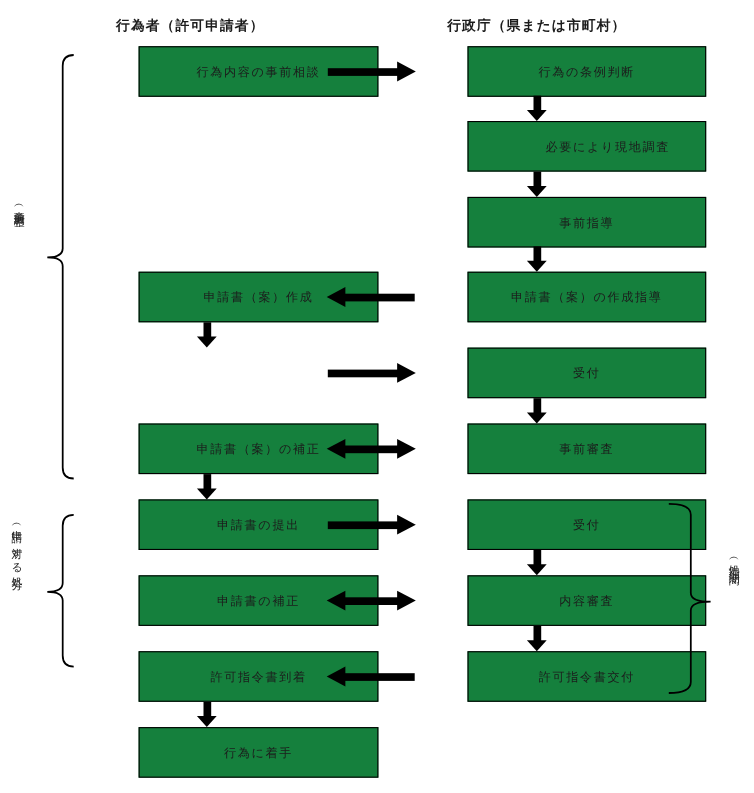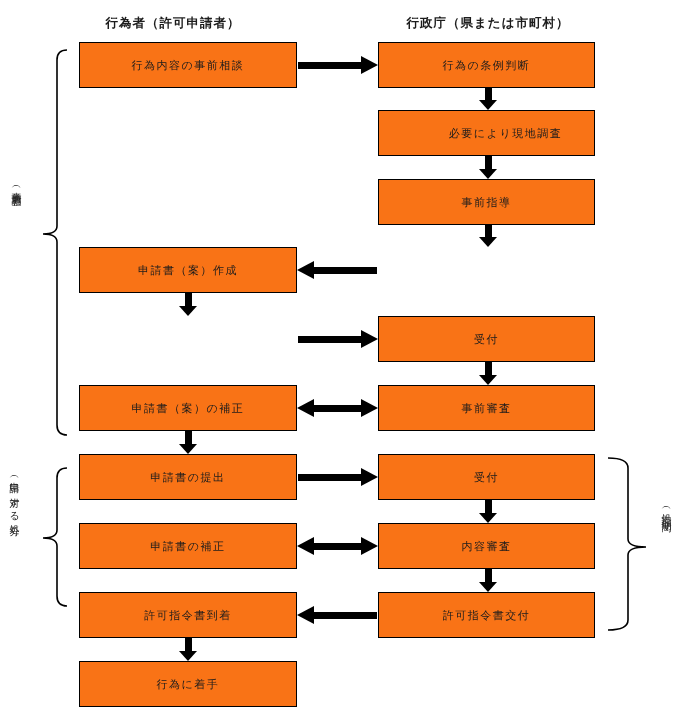--- a/index.html
+++ b/index.html
@@ -10,23 +10,23 @@
   }
   .hdr {
     position:absolute; top:15px; font-weight:bold; font-size:12.5px;
     letter-spacing:1px; white-space:nowrap; transform:translateX(-50%);
   }
   .hdr-left  { left:173px; }
   .hdr-right { left:488px; }
 
   .box {
     position:absolute; box-sizing:border-box; height:46px;
-    border:1.5px solid #000; background:#f97316;
+    border:1.5px solid #000; background:#15803d;
     display:flex; align-items:center; justify-content:center;
-    font-size:11px; letter-spacing:1.5px; white-space:nowrap;
+    font-size:11px; letter-spacing:1.5px; white-space:nowrap;margin-left:47px;
   }
   .L { left:79px;  width:218px; }
   .R { left:378px; width:217px; }
   .row1  { top:42px; }  .row2  { top:110px;padding-left:38px; } .row3  { top:179px; }
   .row4  { top:247px; } .row5  { top:316px; } .row6  { top:385px; }
   .row7  { top:454px; } .row8  { top:523px; } .row9  { top:592px; }
   .row10 { top:661px; }
 
   
   .ha { position:absolute; left:297px; width:81px; height:18px; }
@@ -80,20 +80,21 @@
   <div class="hdr hdr-right">行政庁（県または市町村）</div>
   <div class="hdr hdr-left">行為者（許可申請者）</div>
 
   <div class="box L row1">行為内容の事前相談</div>
   <div class="box R row1">行為の条例判断</div>
 
   <div class="box R row2">必要により現地調査</div>
   <div class="box R row3">事前指導</div>
 
   <div class="box L row4">申請書（案）作成</div>
+  <div class="box R row4">申請書（案）の作成指導</div>
 
   <div class="box R row5">受付</div>
 
   <div class="box L row6">申請書（案）の補正</div>
   <div class="box R row6">事前審査</div>
 
   <div class="box L row7">申請書の提出</div>
   <div class="box R row7">受付</div>
 
   <div class="box L row8">申請書の補正</div>

